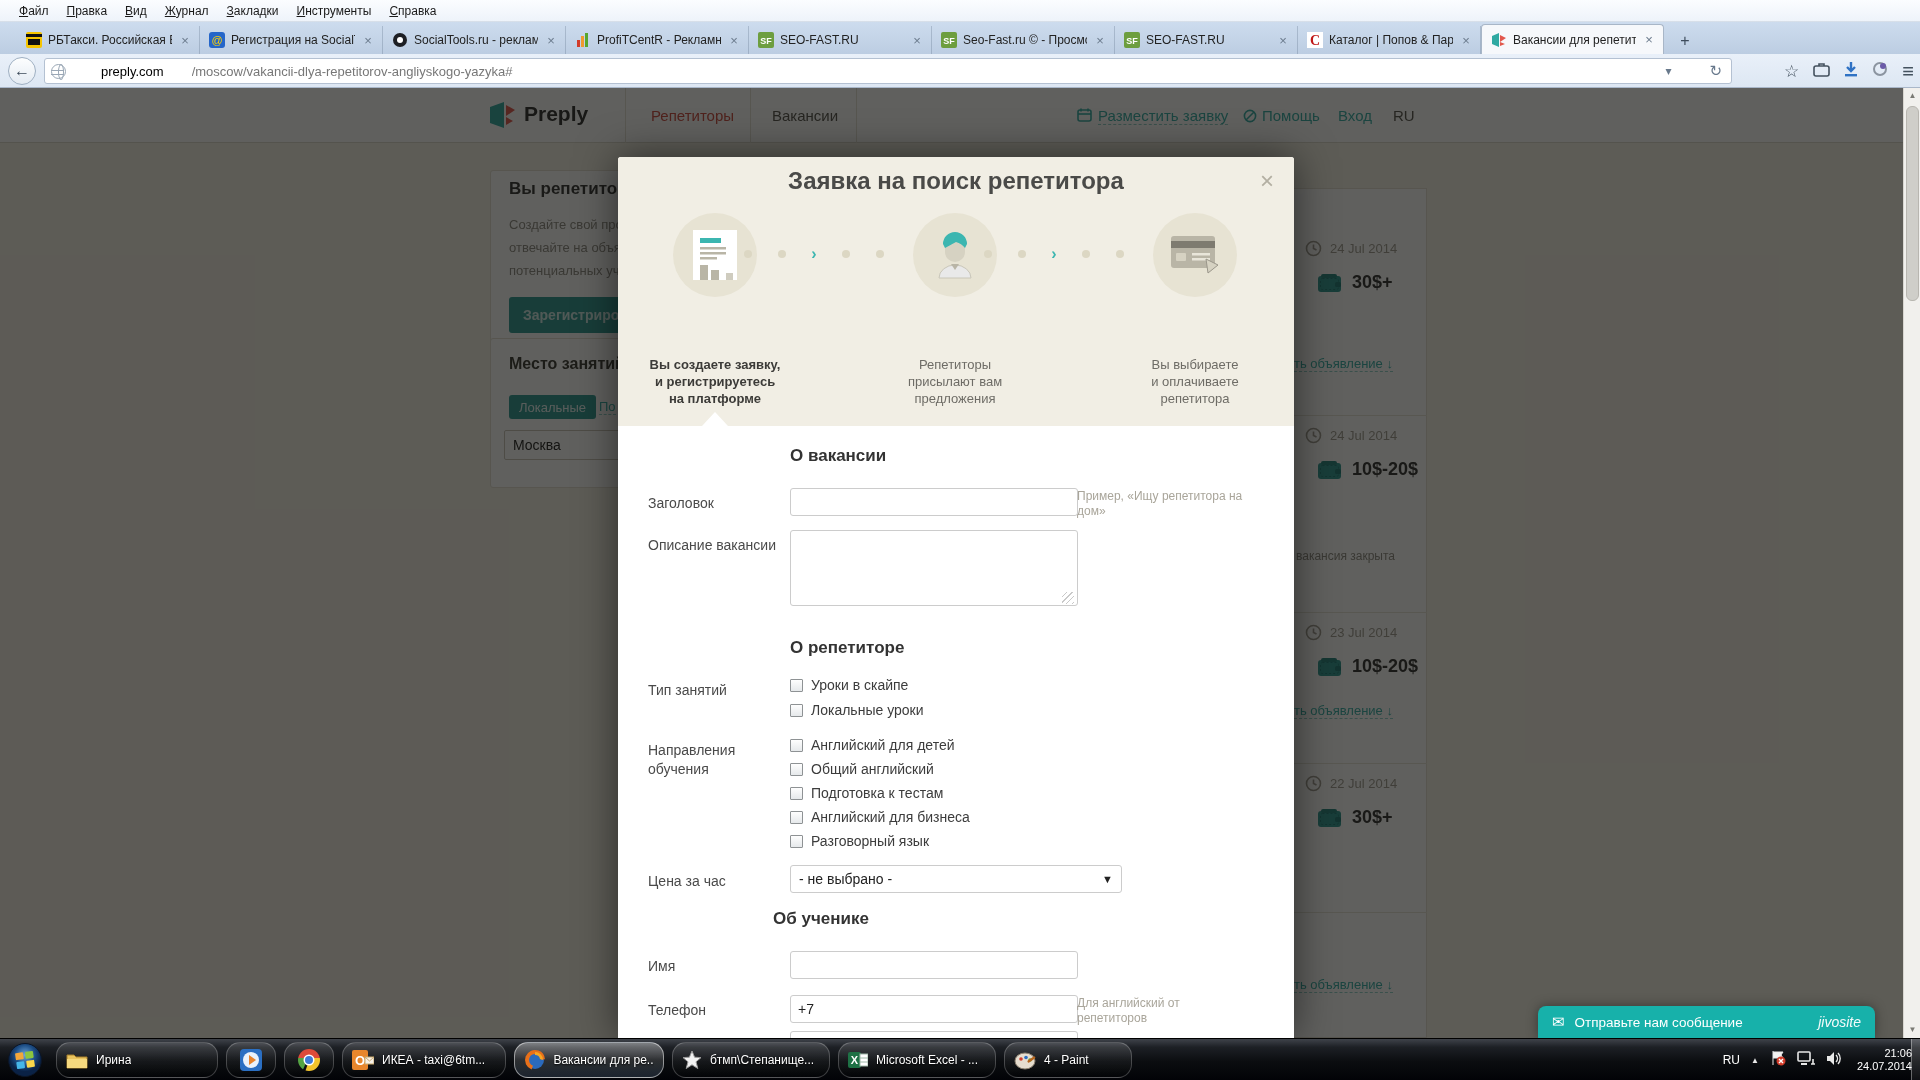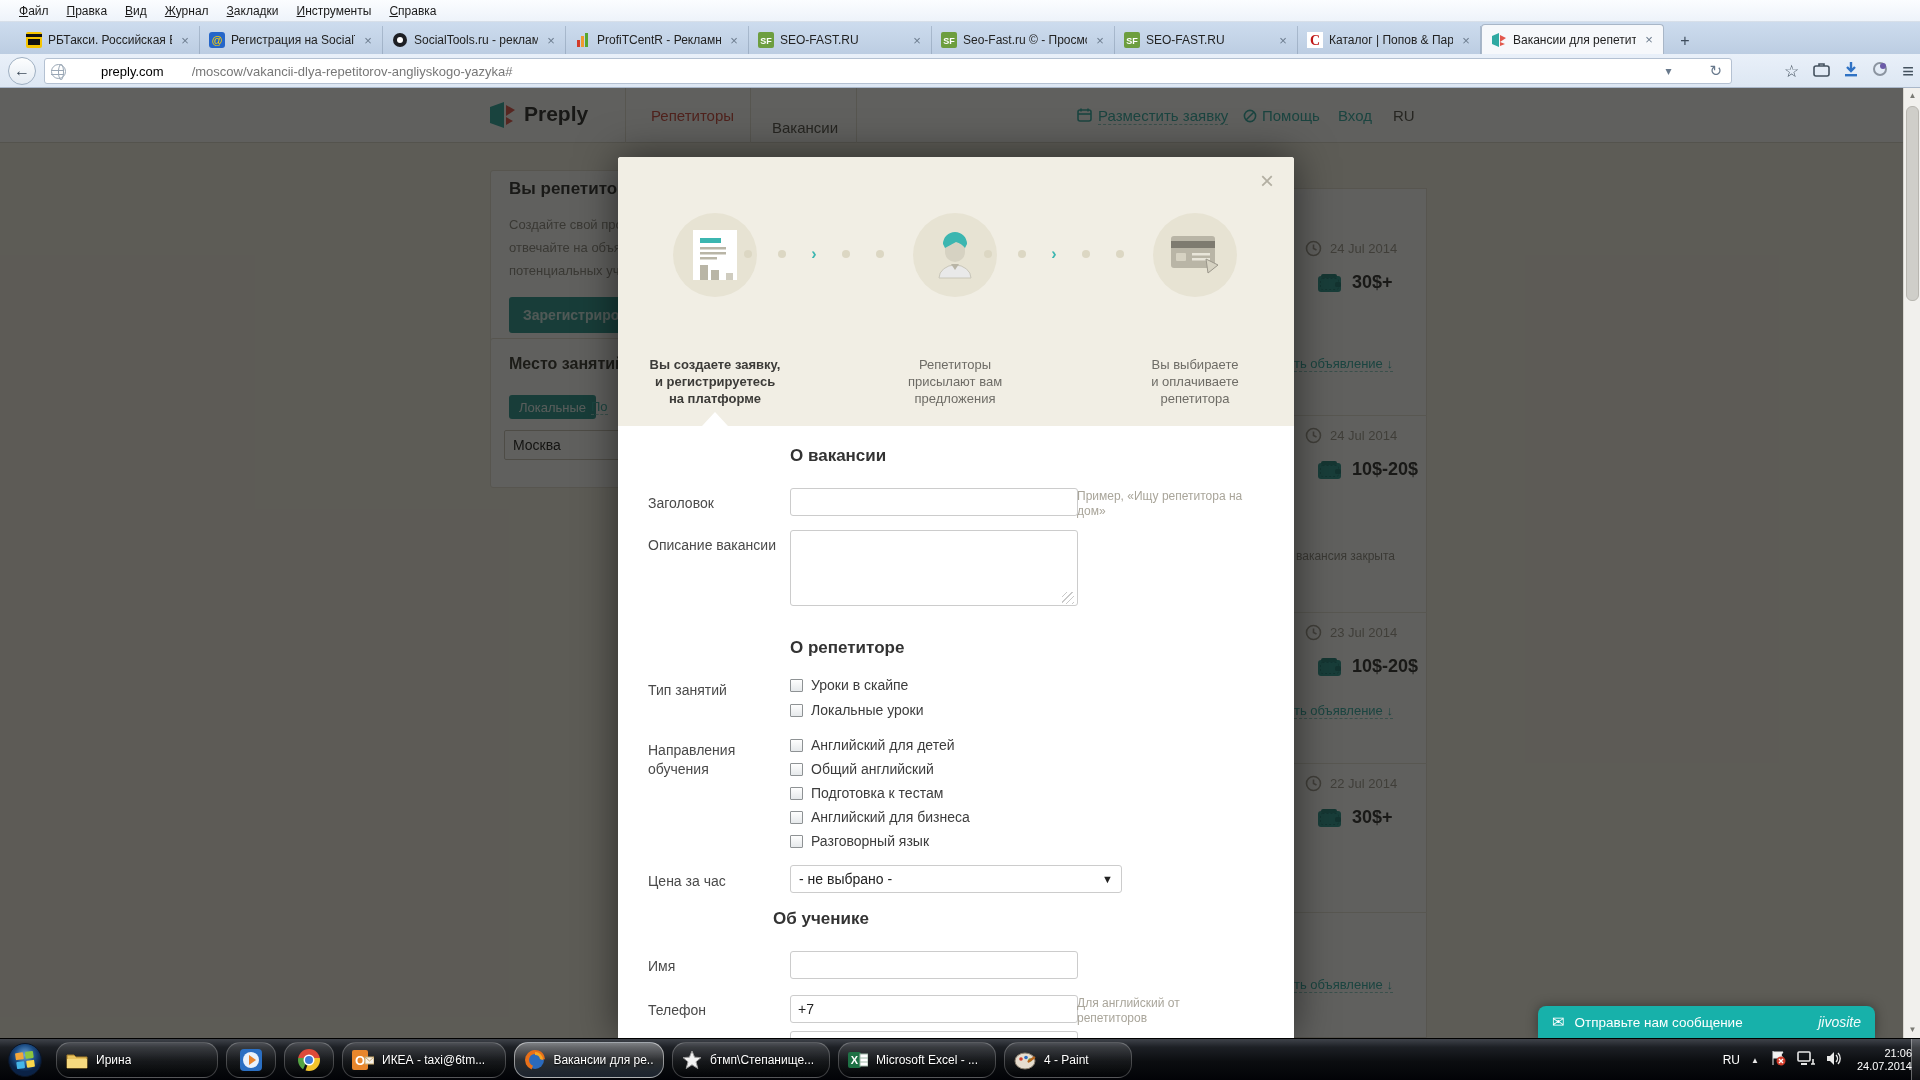--- a/index.html
+++ b/index.html
@@ -210,21 +210,21 @@
   <div class="abs siteheader">
     <span class="abs" style="left:487px; top:12px;"><svg width="30" height="30">
           <path d="M3,7 L17,2 L17,28 L3,23 z" fill="#2fa9a2"></path>
           <path d="M19,5 L28,10 L19,16 z" fill="#e2574c"></path>
           <path d="M19,17 L26,21 L19,25 z" fill="#e2574c"></path>
         </svg></span>
     <span class="abs" style="left:524px; top:14px; font-size:21px; font-weight:bold; color:#2e2e2e;">Preply</span>
     <div class="abs sep" style="left:625px;"></div>
     <span class="abs hlink" style="left:651px; color:#cd4a40;">Репетиторы</span>
     <div class="abs sep" style="left:750px;"></div>
-    <span class="abs hlink" style="left:772px; color:#55534d;margin-top:12px;">Вакансии</span>
+    <span class="abs hlink" style="left:772px; color:#55534d;">Вакансии</span>
     <div class="abs sep" style="left:856px;"></div>
     <span class="abs" style="left:1077px; top:20px;"><svg width="15" height="14">
           <rect x="1" y="2" width="13" height="11" rx="2" fill="none" stroke="#35aea7" stroke-width="1.6"></rect>
           <line x1="1" y1="6" x2="14" y2="6" stroke="#35aea7" stroke-width="1.6"></line>
           <line x1="4" y1="0.5" x2="4" y2="3.5" stroke="#35aea7" stroke-width="1.6"></line>
           <line x1="11" y1="0.5" x2="11" y2="3.5" stroke="#35aea7" stroke-width="1.6"></line>
         </svg></span>
     <span class="abs hlink teal dashed" style="left:1098px;">Разместить заявку</span>
     <span class="abs" style="left:1243px; top:21px;"><svg width="14" height="14">
           <circle cx="7" cy="7" r="5.6" fill="none" stroke="#35aea7" stroke-width="1.6"></circle>
@@ -239,21 +239,21 @@
     <span class="abs" style="left:18px; top:8px; font-size:17px; font-weight:bold; color:#333;">Вы репетито</span>
     <span class="abs greytxt" style="left:18px; top:46px; font-size:13px;">Создайте свой про</span>
     <span class="abs greytxt" style="left:18px; top:69px; font-size:13px;">отвечайте на объяв</span>
     <span class="abs greytxt" style="left:18px; top:92px; font-size:13px;">потенциальных уче</span>
     <div class="abs" style="left:18px; top:126px; width:230px; height:36px; background:#2d9a94; border-radius:3px; color:#cfe9e7; font-size:14px; font-weight:bold; display:flex; align-items:center; padding-left:14px;">Зарегистриро</div>
   </div>
 
   <div class="abs card" style="left:490px; top:250px; width:270px; height:150px;">
     <span class="abs" style="left:18px; top:16px; font-size:16px; font-weight:bold; color:#3a3933;">Место занятий</span>
     <div class="abs" style="left:18px; top:56px; height:24px; background:#2d9a94; border-radius:3px; color:#e8f4f3; font-size:13px; display:flex; align-items:center; padding:0 10px;">Локальные</div>
-    <span class="abs teal dashed" style="left:100px; top:60px; font-size:13px;">По</span>
+    <span class="abs teal dashed" style="left:108px; top:60px; font-size:13px;">По</span>
     <input class="abs" style="left: 13px; top: 91px; width: 250px; height: 30px; border: 1px solid rgb(201, 197, 185); border-radius: 2px; font-size: 14px; color: rgb(34, 34, 34); padding: 0px 8px; font-family: &quot;Liberation Sans&quot;, sans-serif;" value="Москва">
   </div>
 
   <div class="abs" style="left:1200px; top:100px; width:227px; height:850px; background:#fff; border:1px solid #e3dfd3;"></div>
 
   <span class="abs" style="left:1305px; top:152px;"><svg width="17" height="17">
         <circle cx="8.5" cy="8.5" r="7" fill="none" stroke="#a19d93" stroke-width="1.6"></circle>
         <path d="M8.5,4.5 v4 l3,1.5" fill="none" stroke="#a19d93" stroke-width="1.6"></path>
       </svg></span>
   <span class="abs ldate" style="left:1330px; top:153px;">24 Jul 2014</span>
@@ -309,20 +309,21 @@
         <rect x="3" y="0" width="16" height="4" rx="2" fill="#23857f"></rect>
       </svg></span>
   <span class="abs price" style="left:1352px; top:719px;">30$+</span>
   <div class="abs lsep" style="top:824px;"></div>
   <span class="abs listlink" style="left:1294px; top:889px;">ть объявление ↓</span>
 
   <div class="abs overlay"></div>
 
   <div class="abs modal">
     <div class="abs mhead"></div>
+    <div class="abs mtitle">Заявка на поиск репетитора</div>
     <div class="abs mclose">×</div>
 
     <div class="abs circle" style="left:55px;">
       <svg width="46" height="52">
           <rect x="1" y="1" width="44" height="50" fill="#fff"></rect>
           <rect x="8" y="9" width="21" height="5" fill="#3cb6b0"></rect>
           <rect x="8" y="18" width="26" height="2.5" fill="#b9b5a6"></rect>
           <rect x="8" y="23" width="26" height="2.5" fill="#b9b5a6"></rect>
           <rect x="8" y="28" width="17" height="2.5" fill="#b9b5a6"></rect>
           <rect x="8" y="36" width="8" height="15" fill="#b9b5a6"></rect>

